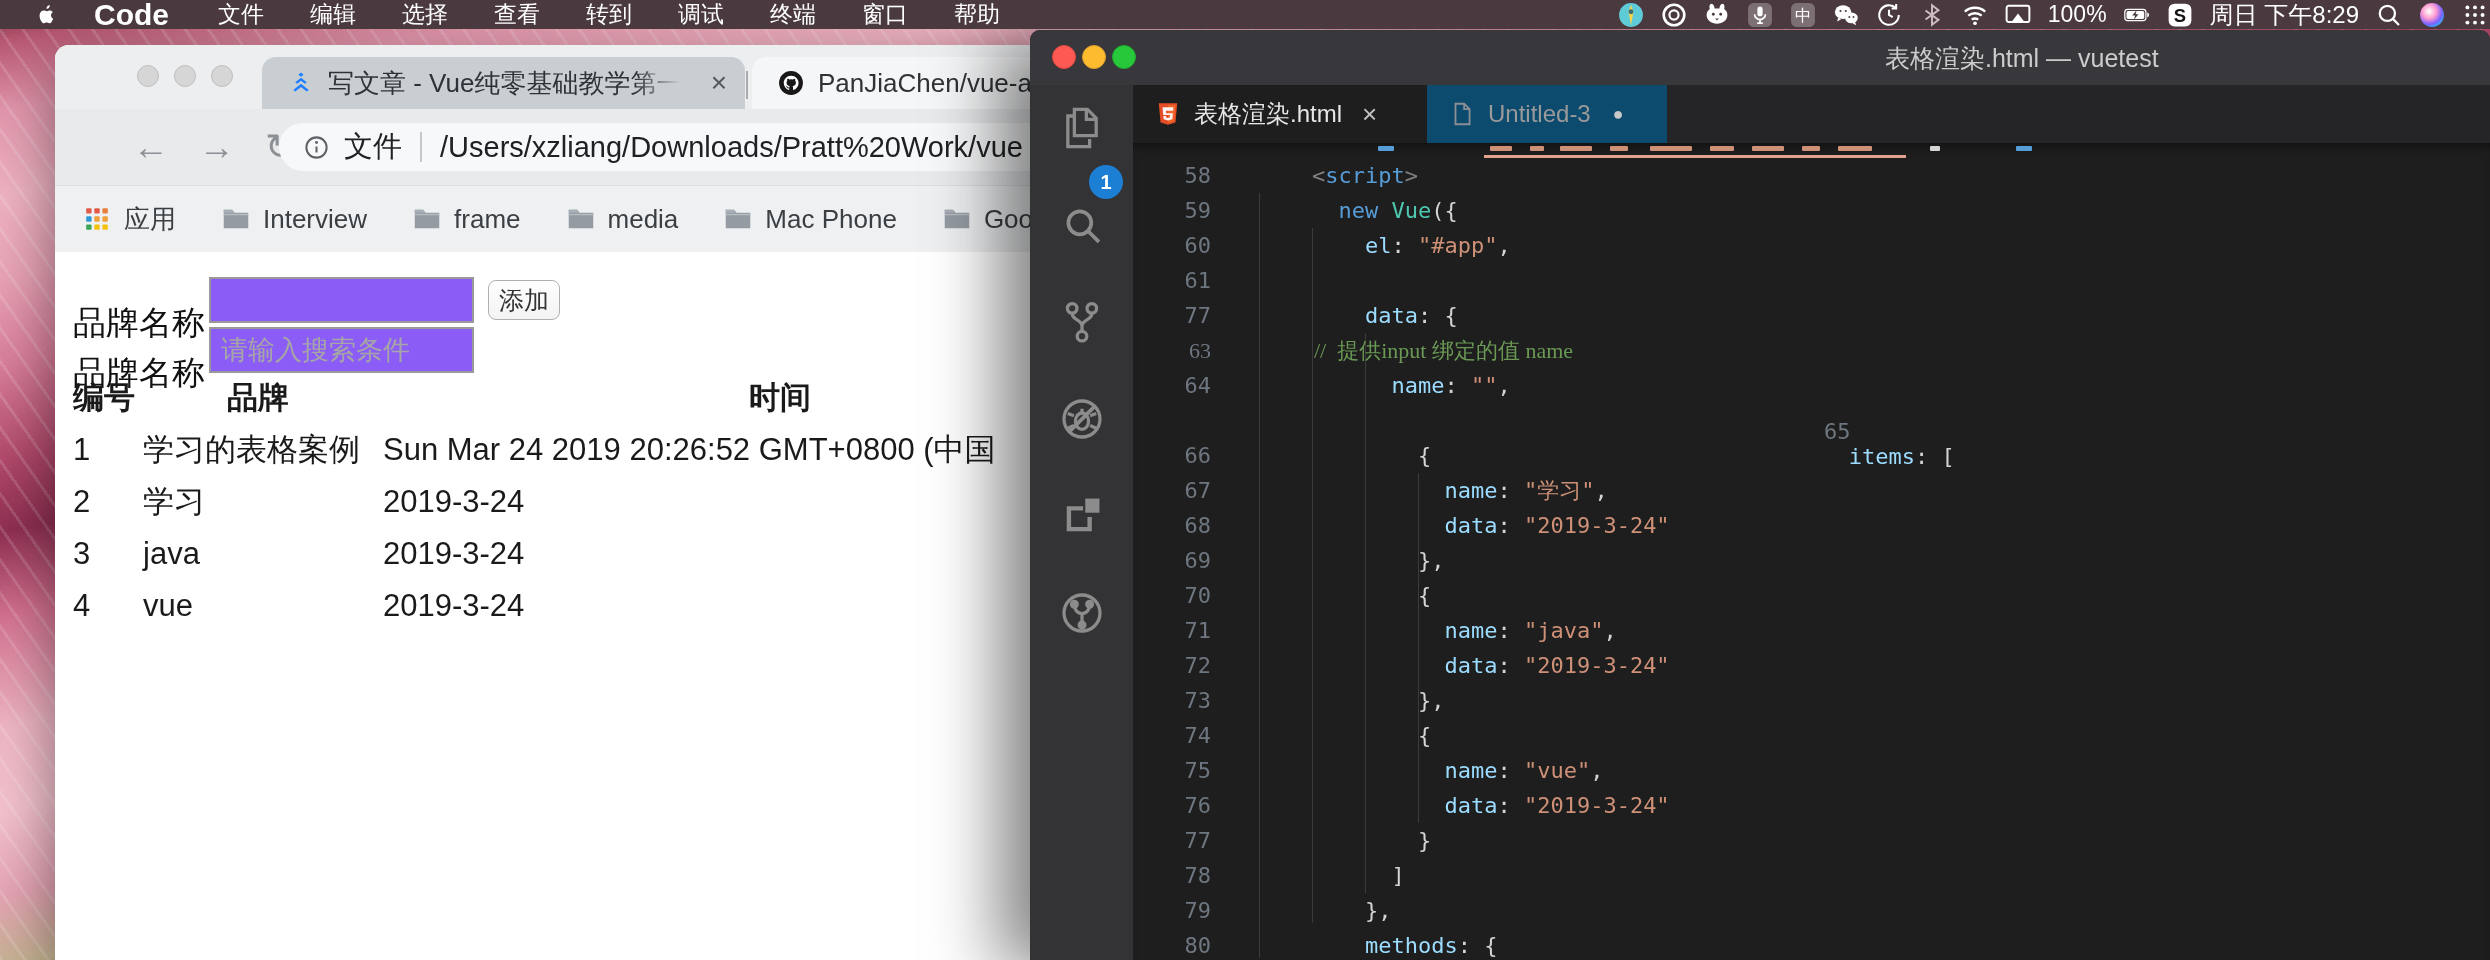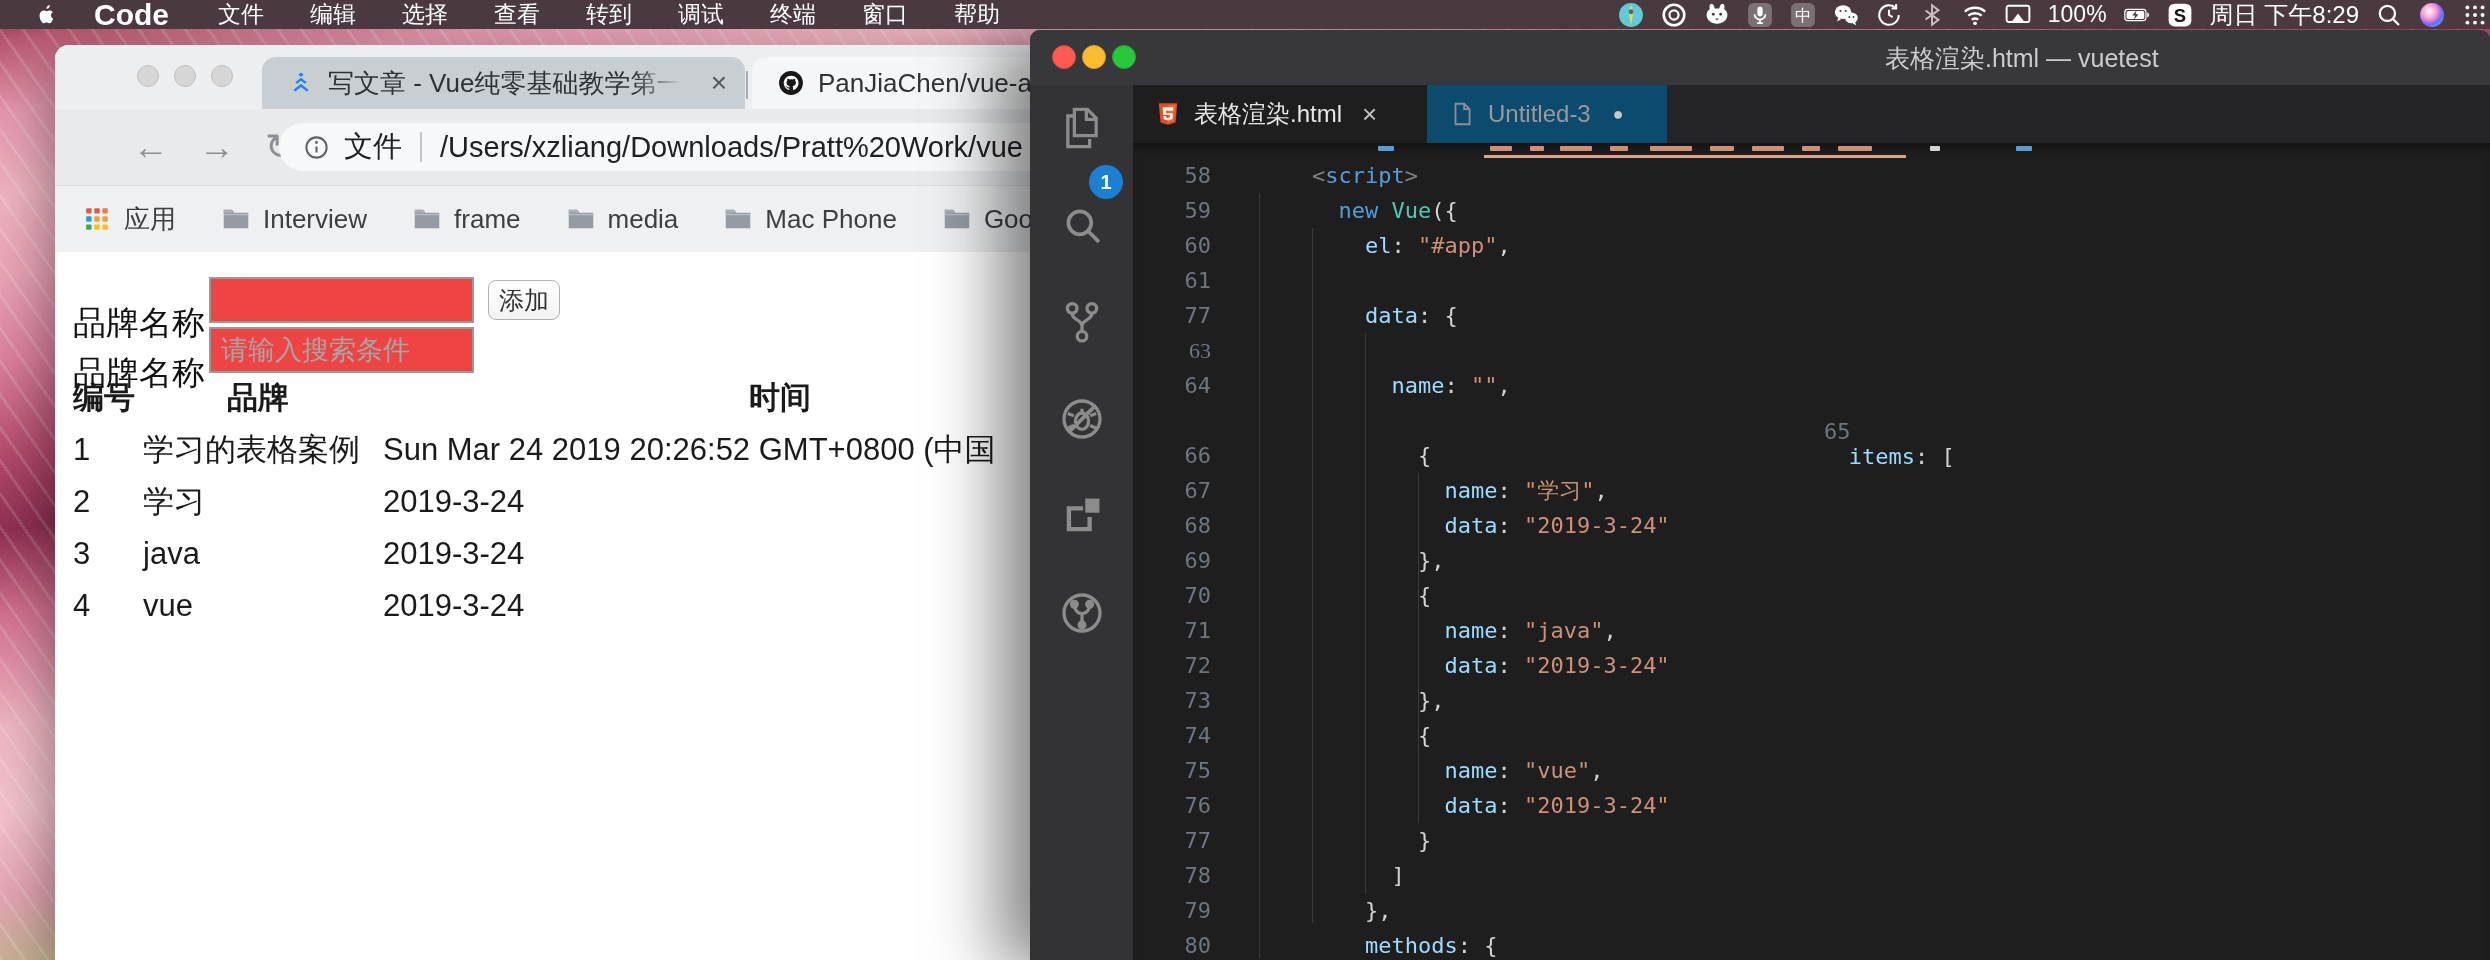--- a/index.html
+++ b/index.html
@@ -60,21 +60,21 @@
     display:flex; align-items:center; padding-left:28px; }
   .bmitem { display:flex; align-items:center; margin-right:46px; }
   .bmitem .bicon { width:28px; height:26px; margin-right:13px; }
   .bmitem .bicon svg { width:28px; height:26px; display:block; }
   .bmitem .blabel { font-size:26px; color:#3a3f44; white-space:nowrap; }
   .pagecontent { position:absolute; left:0; top:207px; width:100%; height:708px; background:#fff;
     color:#1a1a1a; }
   .formrow { position:absolute; left:0; height:50px; }
   .flabel { position:absolute; left:18px; top:50%; transform:translateY(-50%); font-size:33px; color:#111;margin-top:23px; }
   .finput { position:absolute; left:154px; top:50%; transform:translateY(-50%); width:265px; height:46px;
-    border:2px solid #999; background:#ef4444; font-size:27px; padding:0 10px;
+    border:2px solid #999; background:#8b5cf6; font-size:27px; padding:0 10px;
     font-family:"Liberation Sans",sans-serif; color:#111; border-radius:0; }
   .finput::placeholder { color:#a6a6a6; }
   .addbtn { position:absolute; left:433px; top:50%; transform:translateY(-50%); width:72px; height:40px;
     border:1px solid #b0b0b0; border-radius:8px; background:linear-gradient(#fff,#f3f3f3);
     font-size:25px; color:#333; font-family:"Liberation Sans",sans-serif; }
   .trow, .thead { position:absolute; left:0; width:985px; height:52px; }
   .thead span, .trow span { position:absolute; top:50%; transform:translateY(-50%); white-space:nowrap; }
   .thead { font-weight:bold; font-size:31px; }
   .trow { font-size:31px; }
   .h1 { left:18px; } .h2 { left:172px; } .h3 { left:694px; }
@@ -533,20 +533,21 @@
         </div>
         <div class="codeline" style="top: 120px;">
           <span class="gutter">61</span>
         </div>
         <div class="codeline" style="top: 155px;">
           <span class="gutter">77</span>
           <span class="codetext"><span>        </span><span class="tok-key">data</span><span class="tok-pl">: {</span></span>
         </div>
         <div class="codeline" style="top: 190px; font-family: Liberation Serif, serif;">
           <span class="gutter">63</span>
+          <span class="codetext"><span>          </span><span class="tok-cmt">//  提供input 绑定的值 name</span></span>
         </div>
         <div class="codeline" style="top: 225px;">
           <span class="gutter">64</span>
           <span class="codetext"><span>          </span><span class="tok-key">name</span><span class="tok-pl">: </span><span class="tok-str">""</span><span class="tok-pl">,</span></span>
         </div>
         <div class="codeline" style="top: 276px; flex-direction: column;">
           <span class="gutter">65</span>
           <span class="codetext"><span>          </span><span class="tok-key">items</span><span class="tok-pl">: [</span></span>
         </div>
         <div class="codeline" style="top: 295px;">

